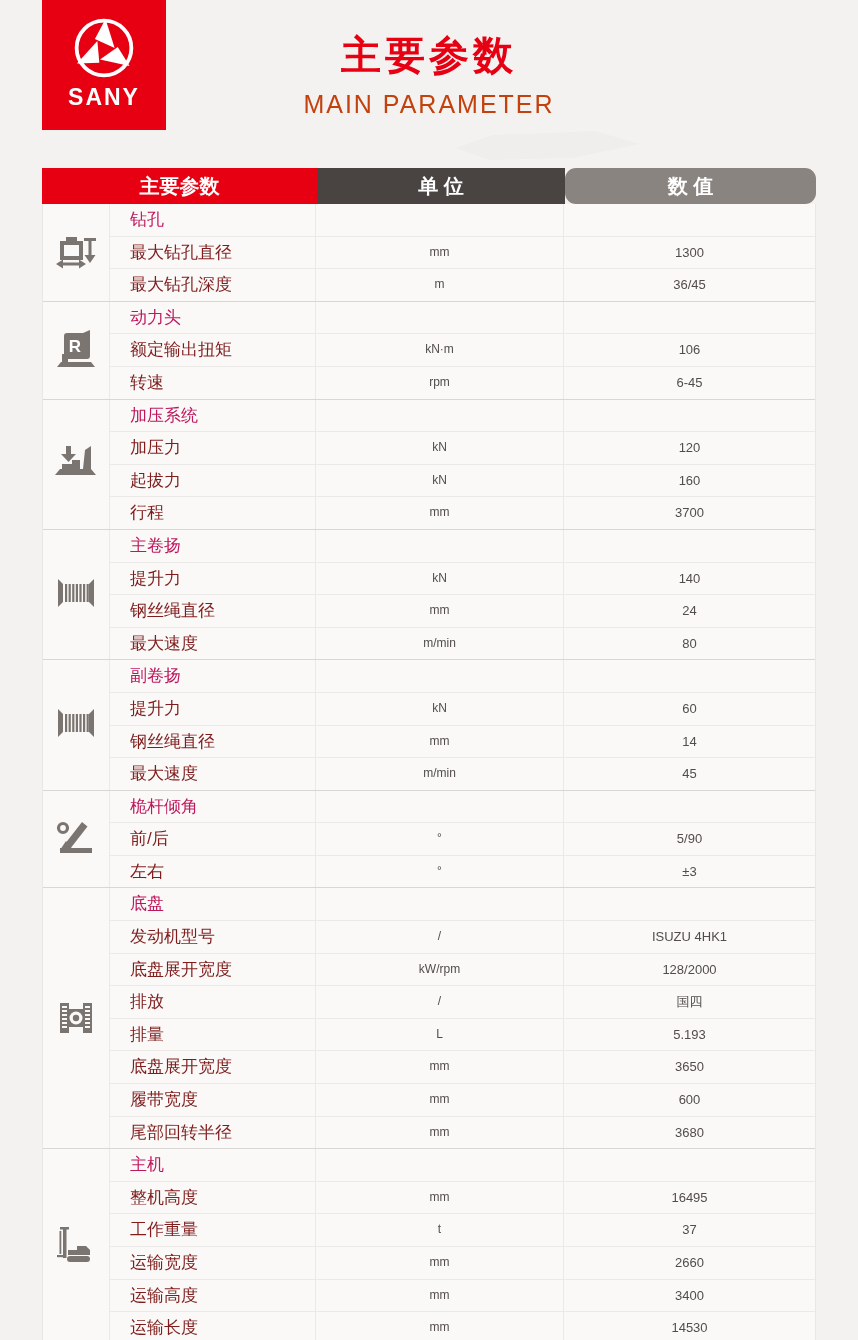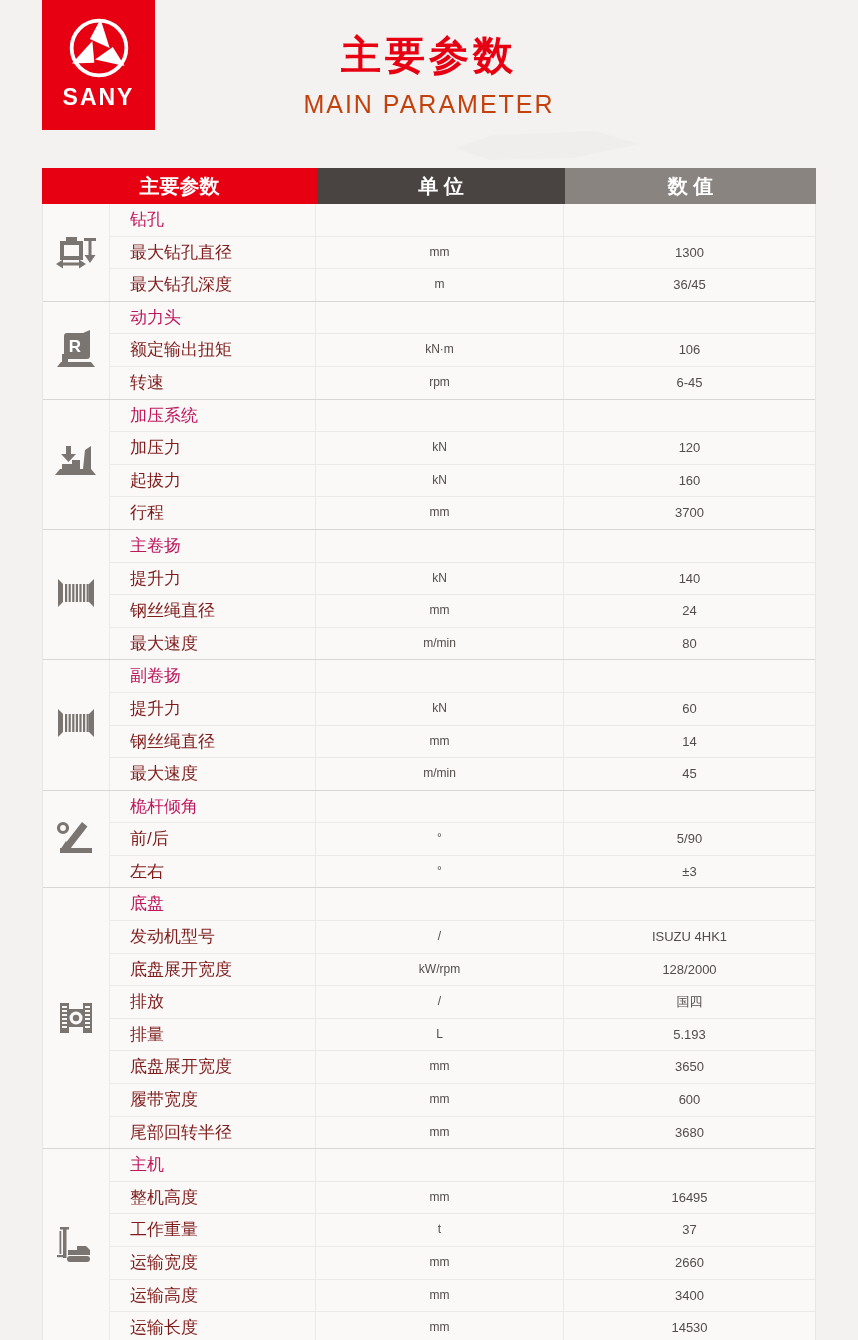--- a/index.html
+++ b/index.html
@@ -3,21 +3,21 @@
 <meta charset="utf-8">
 <style>
   html,body { margin:0; padding:0; }
   #canvas {
     position:relative; width:858px; height:1340px;
     background:#f4f2f1; overflow:hidden;
     font-family:"Liberation Sans","DejaVu Sans",sans-serif;
   }
   
   .logo {
-    position:absolute; left:42px; top:0; width:113px; height:130px;
+    position:absolute; left:42px; top:0; width:124px; height:130px;
     background:#e60012; display:flex; flex-direction:column;
     align-items:center; justify-content:flex-start;
   }
   .logo-mark { margin-top:10px; }
   .brand {
     color:#fff; font-weight:bold; font-size:23px; letter-spacing:2px;
     margin-top:-2px; font-style:normal;
   }
   
   .title-cn {
@@ -28,21 +28,21 @@
     position:absolute; left:0; right:0; top:90px; text-align:center;
     font-size:25px; color:#c2410c; letter-spacing:2px;
   }
   .watermark { position:absolute; left:455px; top:131px; opacity:.75; }
   
   .spec-table { position:absolute; left:42px; top:168px; width:774px; }
   .thead { display:flex; height:36px; }
   .th { color:#fff; font-size:20px; font-weight:bold; text-align:center; line-height:36px; box-sizing:border-box; }
   .th-param { width:275px; background:#e60012; }
   .th-unit  { width:248px; background:#494341;text-align:center; }
-  .th-value { width:251px; background:#8a8481; }
+  .th-value { width:251px; background:#8a8481;border-radius:11px; }
   .tbody {
     background:#faf9f8;
     border-left:1px solid #e9e7e5; border-right:1px solid #e9e7e5;
     border-bottom:1px solid #dcdad8; box-sizing:border-box;
   }
   .section { display:flex; border-bottom:1px solid #d9d7d5; }
   .section:last-child { border-bottom:none; }
   .icon-cell {
     width:67px; flex:none; border-right:1px solid #eceae8;
     display:flex; align-items:center; justify-content:center;

